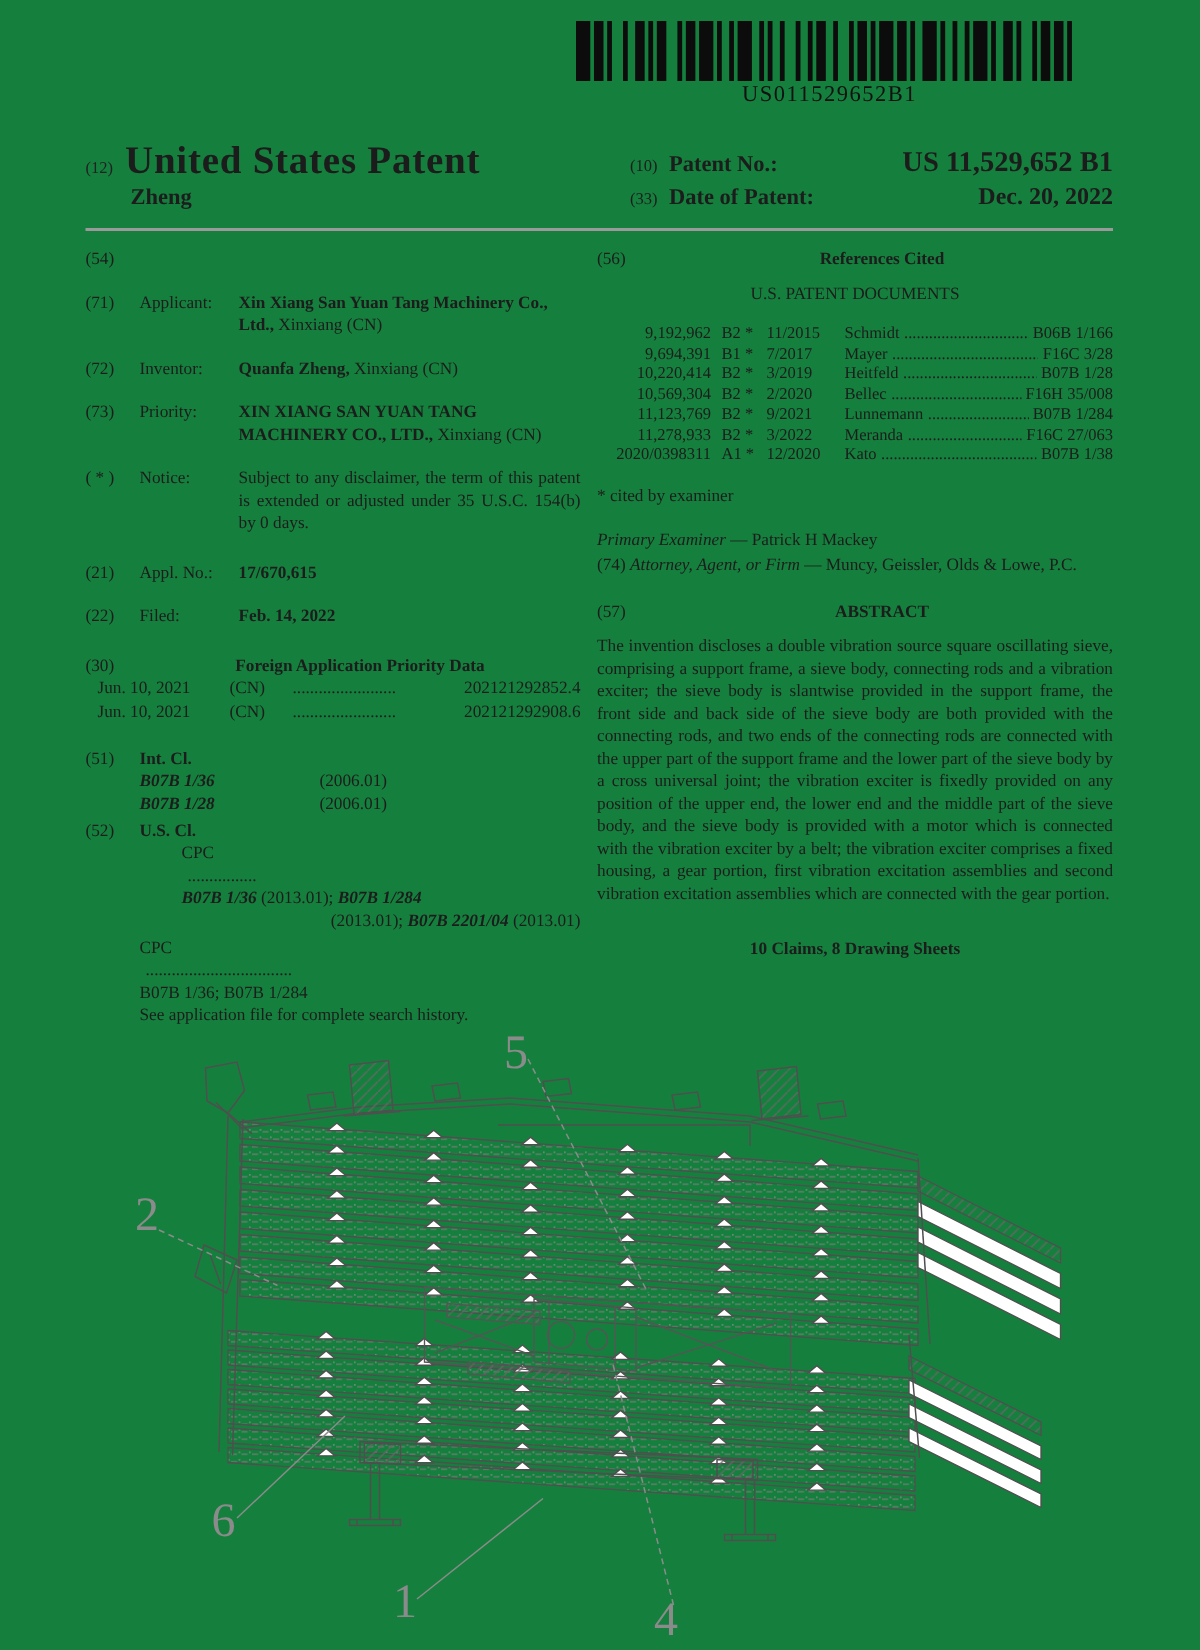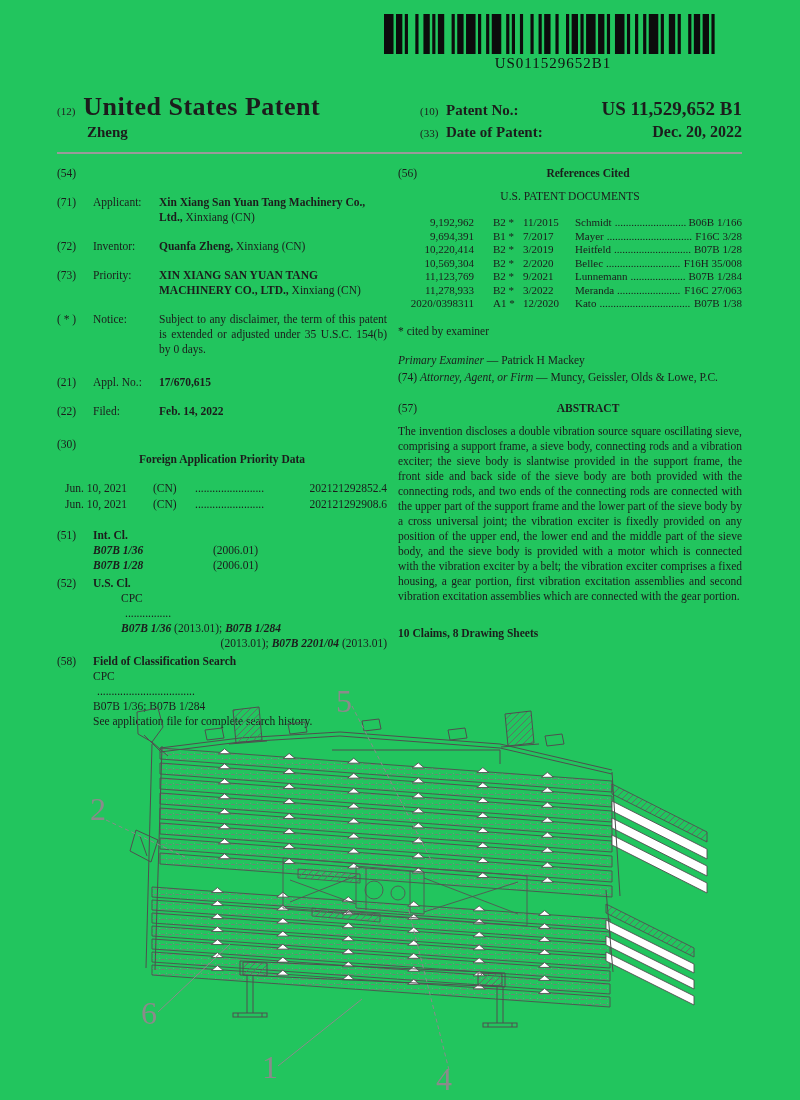--- a/index.html
+++ b/index.html
@@ -1,16 +1,16 @@
 <!DOCTYPE html>
 <html><head>
 <meta charset="utf-8">
 <style>
   html,body{margin:0;padding:0;background:#d9d9d9;}
-  .page{position:relative;width:800px;height:1100px;background:#22c55e;margin:0 auto;
+  .page{position:relative;width:800px;height:1100px;background:#15803d;margin:0 auto;
         font-family:"Liberation Serif",serif;color:#1c1c1c;overflow:hidden;}
   
   .barcode-wrap{position:absolute;left:384px;top:14px;width:338px;text-align:center;}
   .barcode-svg{width:338px;height:40px;display:block;}
   .barcode-text{font-size:15px;letter-spacing:1px;margin-top:1px;color:#111;}
   
   .hdr-left{position:absolute;left:57px;top:92px;}
   .tag-sm{font-size:11px;color:#222;}
   .hdr-title-row{display:flex;align-items:baseline;gap:8px;}
   .hdr-title{font-size:26px;font-weight:bold;letter-spacing:.5px;}
@@ -40,29 +40,29 @@
   .prio-row .dots{flex:1;overflow:hidden;white-space:nowrap;}
   .prio-row .n{text-align:right;white-space:nowrap;}
   .cls-row{display:flex;margin-left:8px;}
   .cls-row .cl{width:120px;}
   .cpc-line{display:flex;flex-direction:column;}
   .cpc-line .dots{overflow:hidden;white-space:nowrap;flex:1;margin:0 4px;}
   .line-right{text-align:right;}
   
   .ref{display:flex;font-size:11px;line-height:13.5px;}
   .ref .num{width:76px;text-align:right;flex:none;}
-  .ref .kind{width:30px;flex:none;margin-left:19px;}
+  .ref .kind{width:30px;flex:none;margin-left:7px;}
   .ref .date{width:48px;flex:none;text-align:left;margin-right:4px;}
   .ref .name{flex:none;}
   .ref .leader{flex:1;overflow:hidden;white-space:nowrap;margin:0 3px;}
   .ref .cls{flex:none;text-align:right;white-space:nowrap;}
   .footnote{margin:13px 0 14px 0;}
   .exam{margin-bottom:2px;}
   .abstract{ text-align:justify;}
-  .claims{ font-weight:bold;margin-top:22px;}
+  .claims{ text-align:center;font-weight:bold;margin-top:22px;}
   
   .fig{position:absolute;left:0;top:672px;width:800px;height:428px;}
   .fig svg{display:block;}
   .callout{font-family:"Liberation Serif",serif;fill:#8b8b8b;}
 </style>
 </head>
 <body>
 
 <div class="page">
 
@@ -166,21 +166,21 @@
       <span class="lblcol">Appl. No.:</span>
       <span class="body b">17/670,615</span>
     </div>
 
     <div class="entry" style="margin-bottom:18px;">
       <span class="tagcol">(22)</span>
       <span class="lblcol">Filed:</span>
       <span class="body b">Feb. 14, 2022</span>
     </div>
 
-    <div class="entry" style="margin-bottom:14px;flex-direction:column;">
+    <div class="entry" style="margin-bottom:0;">
       <span class="tagcol">(30)</span>
       <span class="body b" style="text-align:center;">Foreign Application Priority Data</span>
     </div>
     <div class="prio-row">
       <span class="d">Jun. 10, 2021</span>
       <span class="c">(CN)</span>
       <span class="dots">........................</span>
       <span class="n">202121292852.4</span>
     </div>
     <div class="prio-row" style="margin-bottom:16px;">
@@ -209,24 +209,20 @@
     </div>
     <div class="cpc-line" style="margin-left:64px;">
       <span>CPC</span>
       <span class="dots">................</span>
       <span style="white-space:nowrap;"><span class="bi">B07B 1/36</span><span> (2013.01); </span><span class="bi">B07B 1/284</span></span>
     </div>
     <div class="line-right" style="margin-bottom:3px;">
       <span>(2013.01); </span><span class="bi">B07B 2201/04</span><span> (2013.01)</span>
     </div>
 
-    <div class="entry" style="margin-bottom:0;">
-      <span class="tagcol">(58)</span>
-      <span class="body b">Field of Classification Search</span>
-    </div>
     <div class="cpc-line" style="margin-left:36px;">
       <span>CPC</span>
       <span class="dots">..................................</span>
       <span style="white-space:nowrap;">B07B 1/36; B07B 1/284</span>
     </div>
     <div style="margin-left:36px;">See application file for complete search history.</div>
   </div>
 
   <div class="col col-r">
     <div class="entry" style="margin-bottom:8px;">

